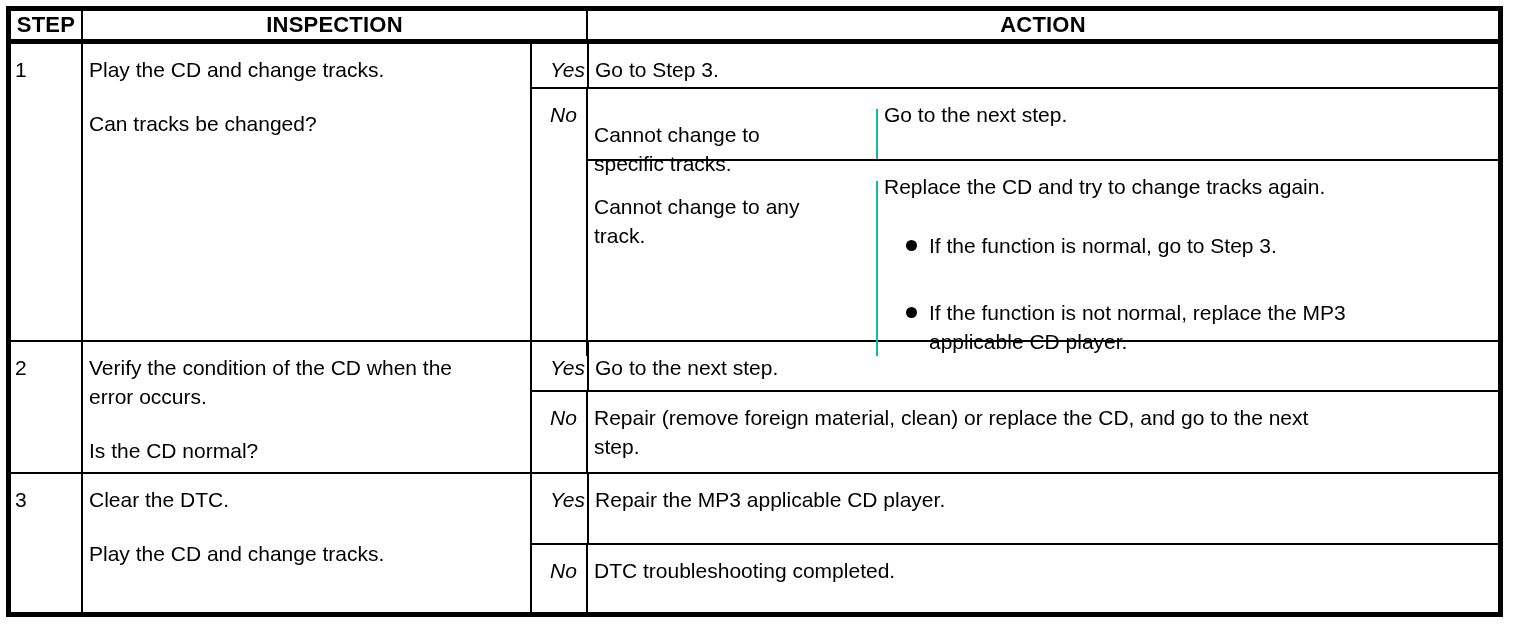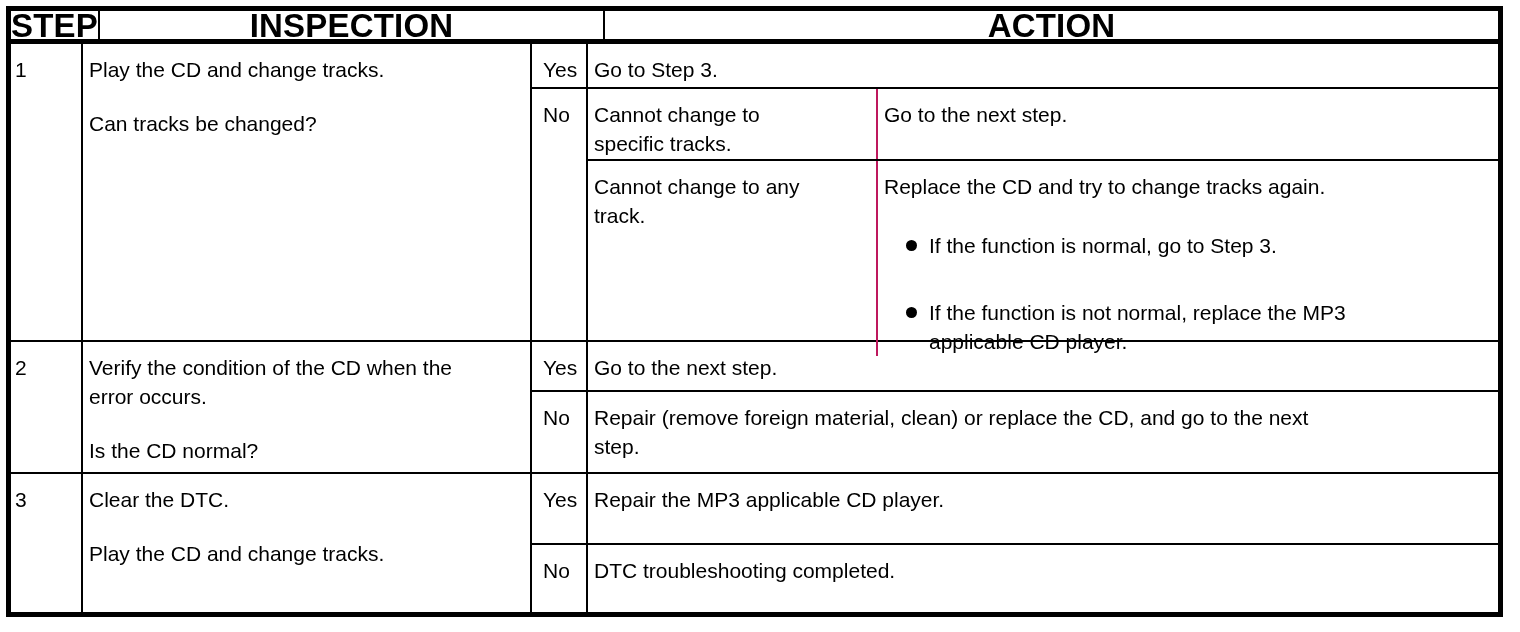--- a/index.html
+++ b/index.html
@@ -12,36 +12,36 @@
     position:absolute; left:6px; top:6px;
     width:1497px; height:611px; box-sizing:border-box;
     border:5px solid #000; background:#fff;
     display:flex; flex-direction:column;
     font-size:21px; line-height:29px;
   }
   
   .hrow { display:flex; height:33px; box-sizing:border-box; border-bottom:5px solid #000; flex:0 0 auto; }
   .hcell {
     display:flex; align-items:center; justify-content:center;
-    font-weight:bold; font-size:33px; line-height:1; letter-spacing:.2px;
+    font-weight:bold; font-size:22px; line-height:1; letter-spacing:.2px;
     box-sizing:border-box;
   }
   .h-step { flex:0 0 72px; border-right:2px solid #000; }
   .h-insp { flex:0 0 505px; border-right:2px solid #000; }
   .h-act  { flex:1 1 auto; }
   
   .brow { display:flex; box-sizing:border-box; border-bottom:2px solid #000; flex:0 0 auto; }
   .r1 { height:298px; }
   .r2 { height:132px; }
   .r3 { flex:1 1 auto; border-bottom:none; }
   .cell { box-sizing:border-box; padding:11px 6px 0 6px; overflow:visible; }
   .c-step { flex:0 0 72px; border-right:2px solid #000; padding-left:4px; }
   .c-insp { flex:0 0 449px; border-right:2px solid #000; }
-  .c-yn   { flex:0 0 56px;  border-right:2px solid #000; padding-left:11px; padding-right:2px; }
-  .c-cond { flex:0 0 290px; border-right:2px solid #be185d; }
+  .c-yn   { flex:0 0 56px;  border-right:2px solid #000; padding-left:18px; padding-right:2px;font-style:italic; }
+  .c-cond { flex:0 0 290px; border-right:2px solid #14b8a6;margin-top:20px; }
   .c-act2 { flex:1 1 auto; }
   .rarea  { flex:1 1 auto; display:flex; flex-direction:column; min-width:0; }
   .sub    { display:flex; box-sizing:border-box; flex:0 0 auto; }
   .sub-last { flex:1 1 auto; }
   .bb     { border-bottom:2px solid #000; }
   .r1-yes { height:45px; }
   .r2-yes { height:50px; }
   .r3-yes { height:71px; }
   .noarea { flex:1 1 auto; display:flex; flex-direction:column; min-width:0; }
   .subsub { display:flex; box-sizing:border-box; flex:0 0 auto; }

